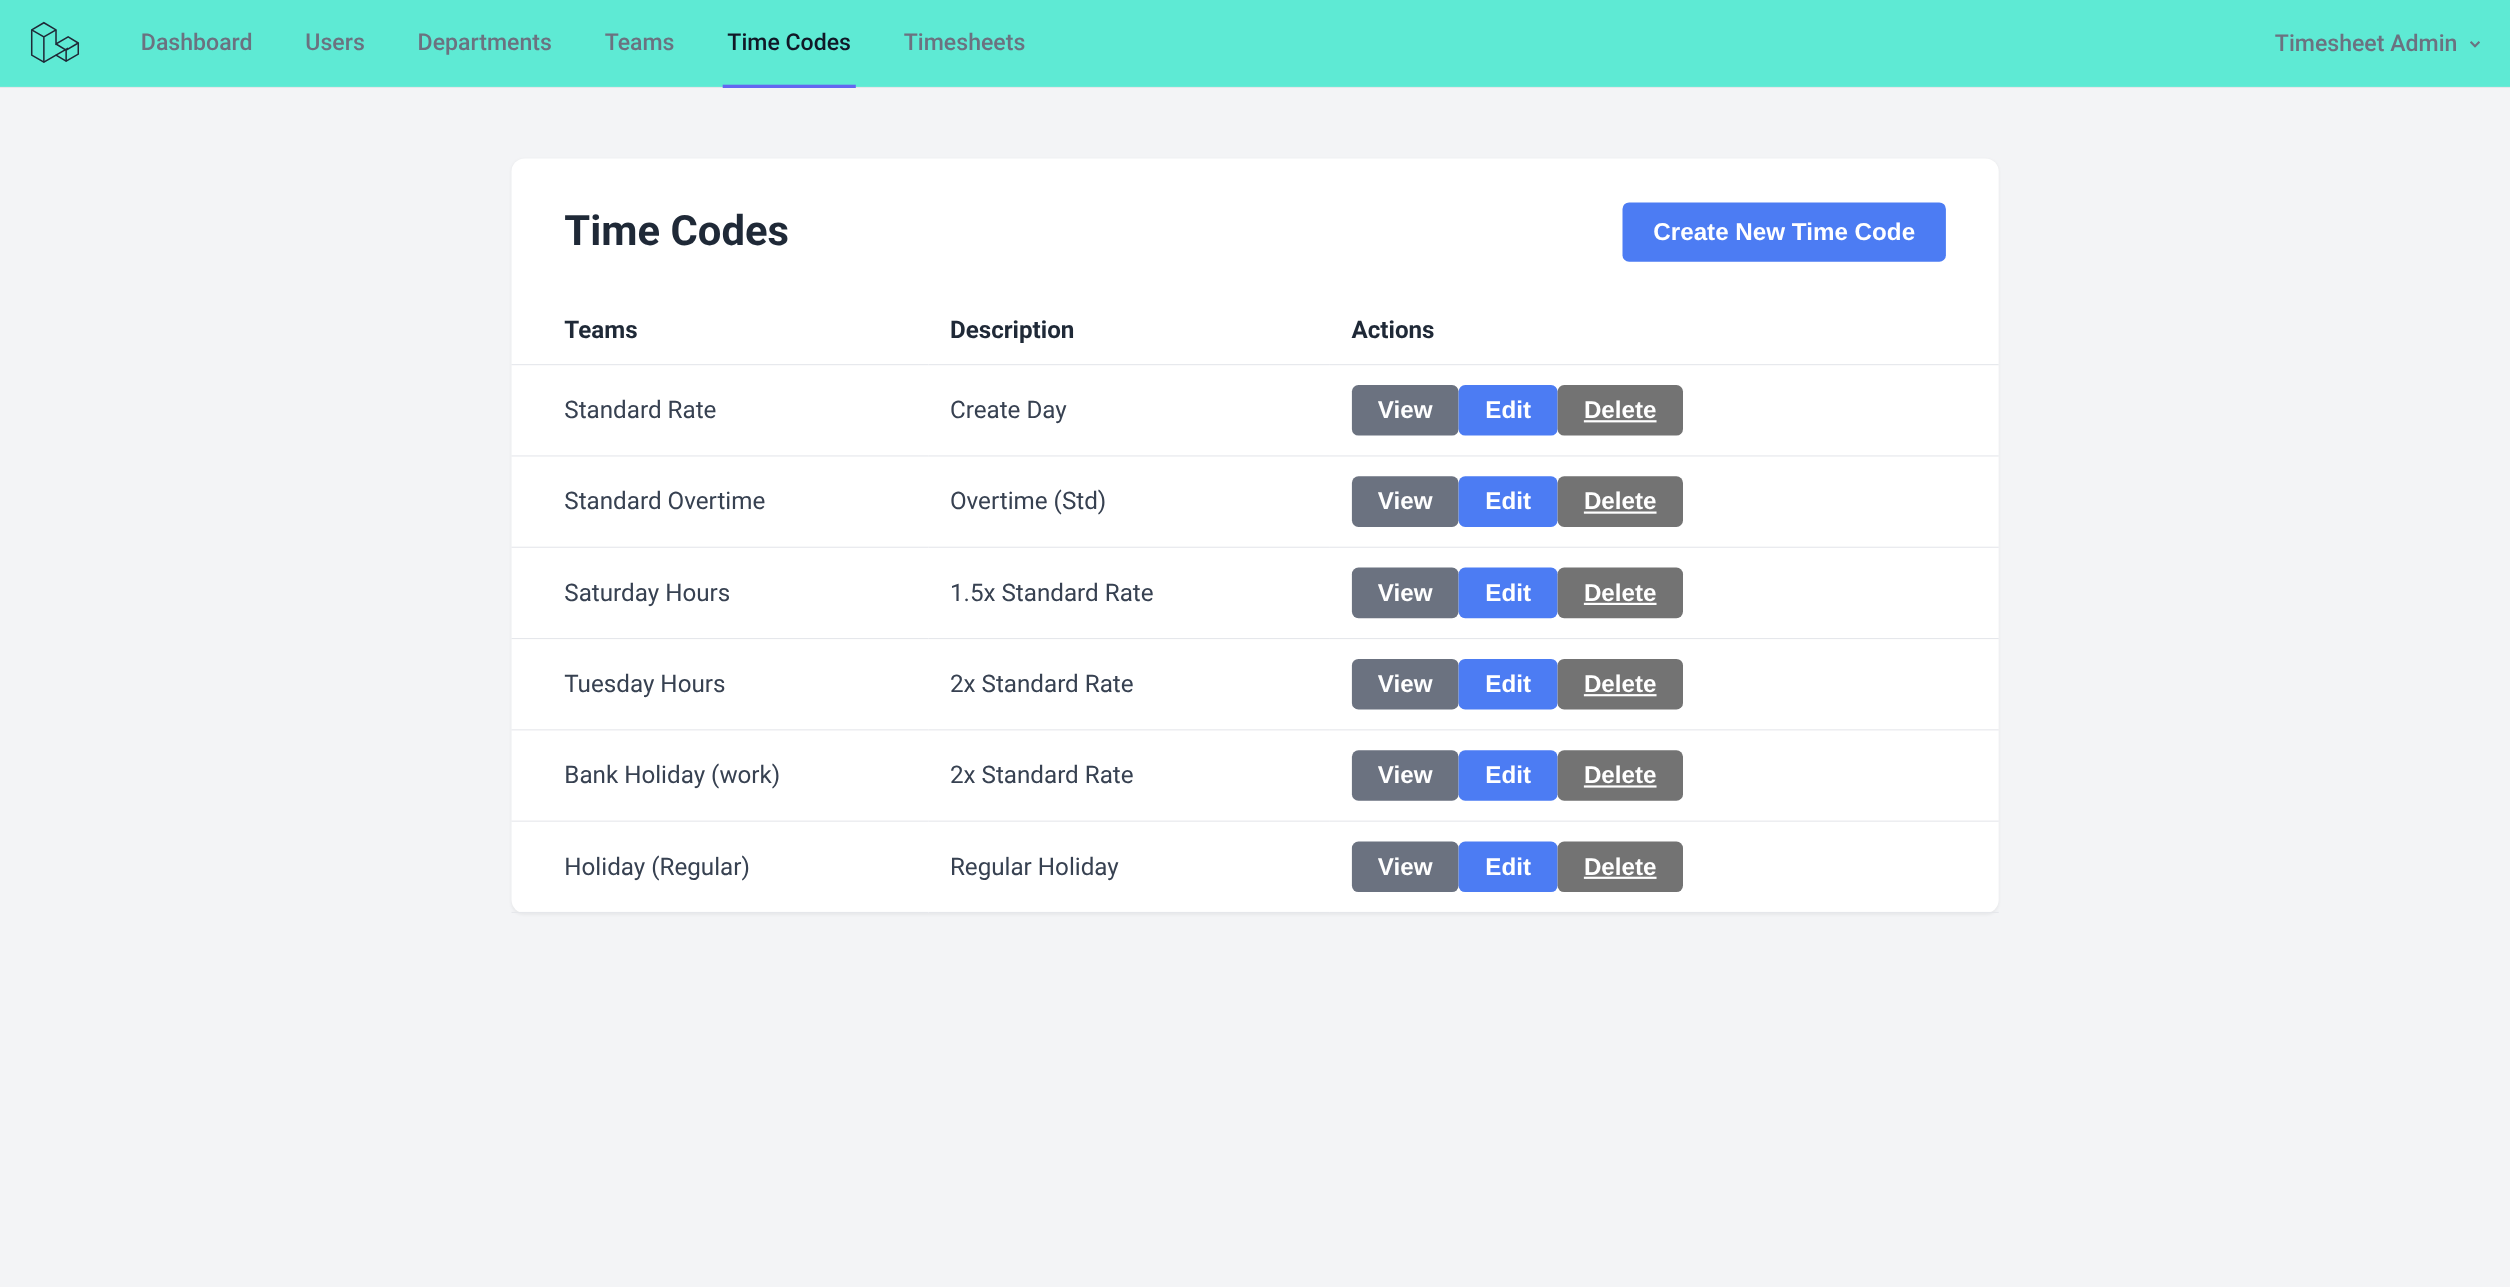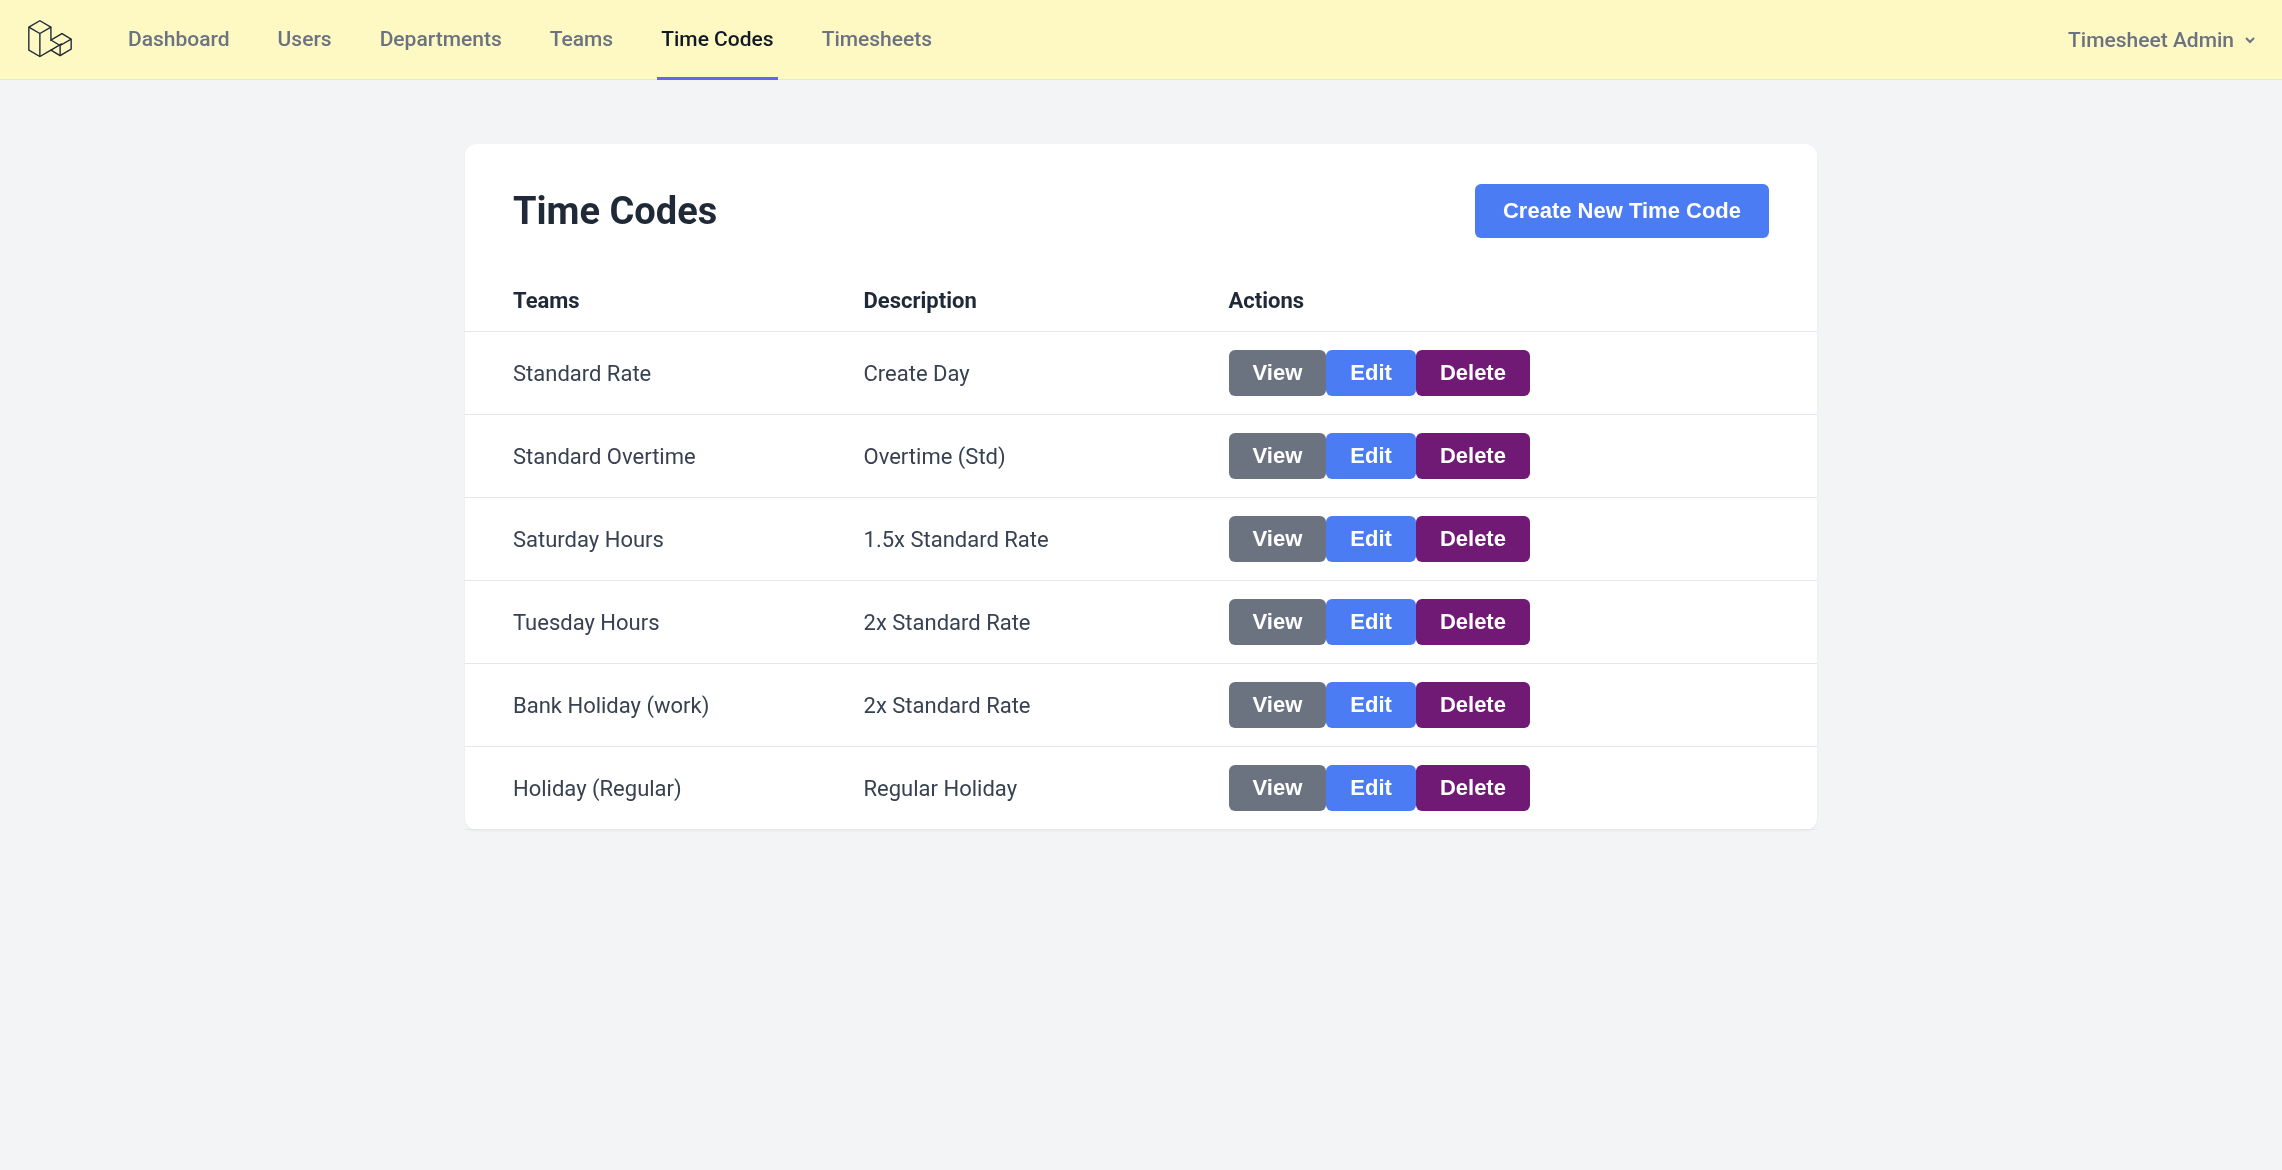--- a/index.html
+++ b/index.html
@@ -6,21 +6,21 @@
       margin: 0;
       padding: 0;
       box-sizing: border-box;
     }
     body {
       font-family: -apple-system, BlinkMacSystemFont, "Segoe UI", Roboto, "Helvetica Neue", Arial, sans-serif;
       background: #f3f4f6;
       color: #1f2937;
     }
     .header {
-      background: #fef9c3;
+      background: #5eead4;
       border-bottom: 1px solid #e5e7eb;
       height: 80px;
       display: flex;
       align-items: center;
       padding: 0 24px;
     }
     .logo {
       width: 52px;
       height: 52px;
       display: flex;
@@ -98,21 +98,22 @@
       padding: 14px 28px;
       color: #fff;
     }
     .btn-primary {
       background: #4c7cf3;
     }
     .btn-secondary {
       background: #6b7280;
     }
     .btn-danger {
-      background: #701a75;
+      background: #737373;
+      text-decoration: underline;
     }
     table {
       width: 100%;
       border-collapse: collapse;
     }
     th {
       text-align: left;
       font-size: 22px;
       font-weight: 700;
       color: #1f2937;

